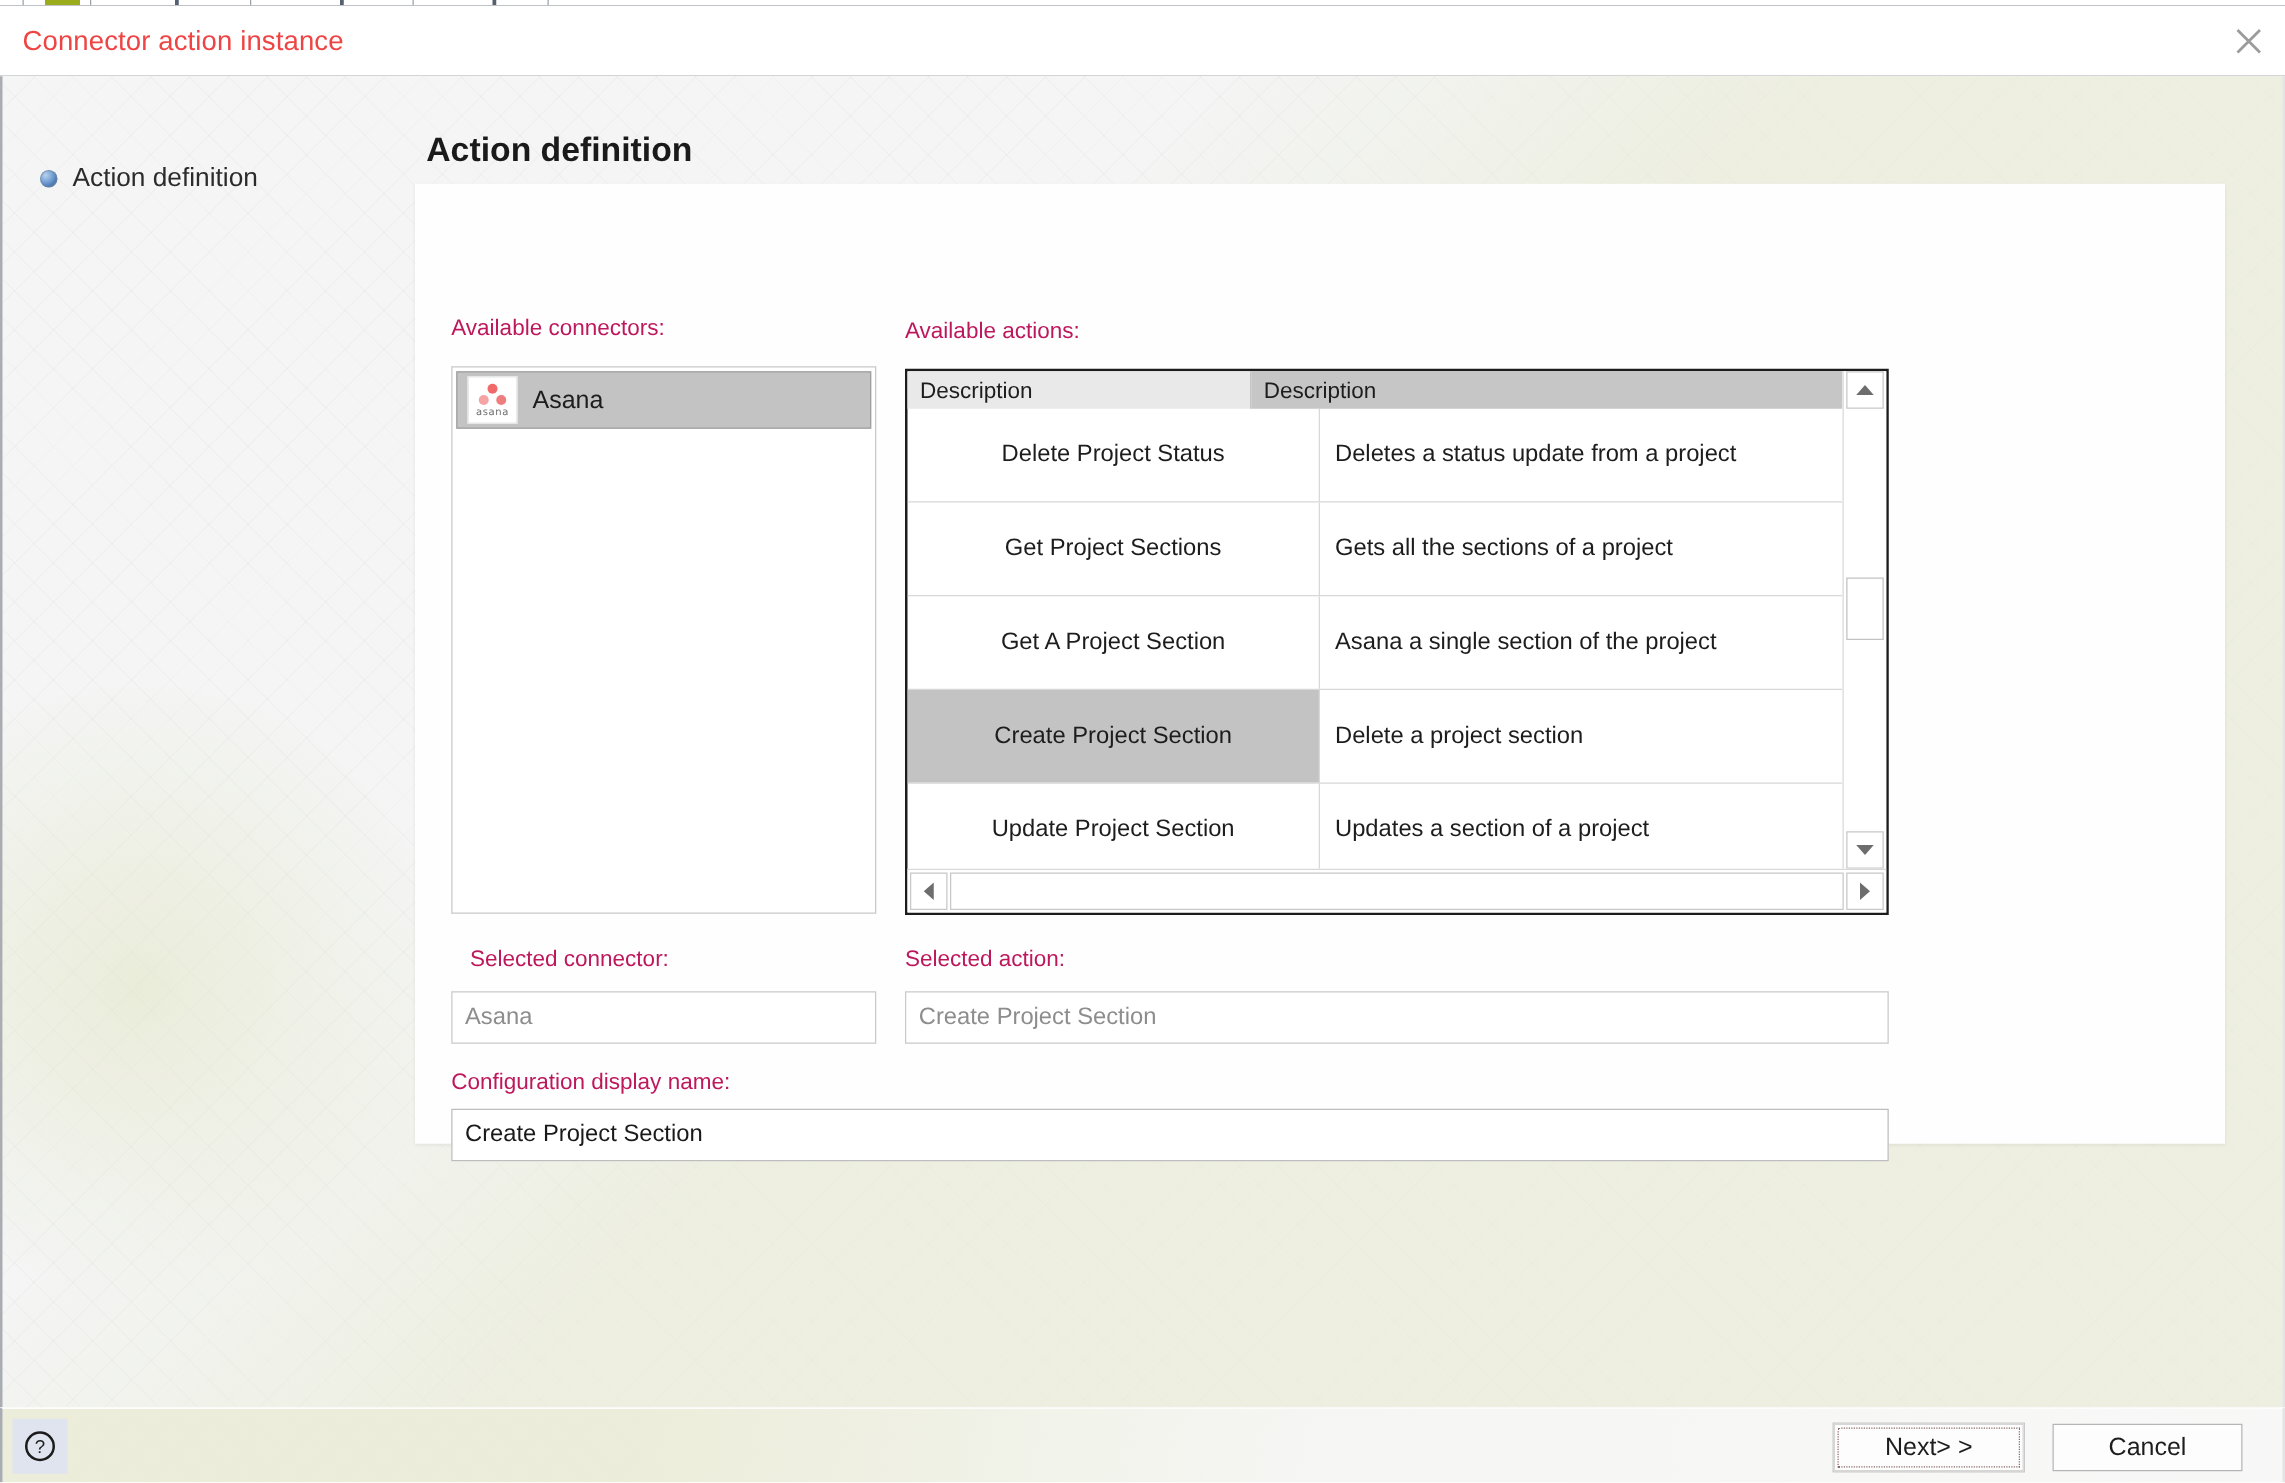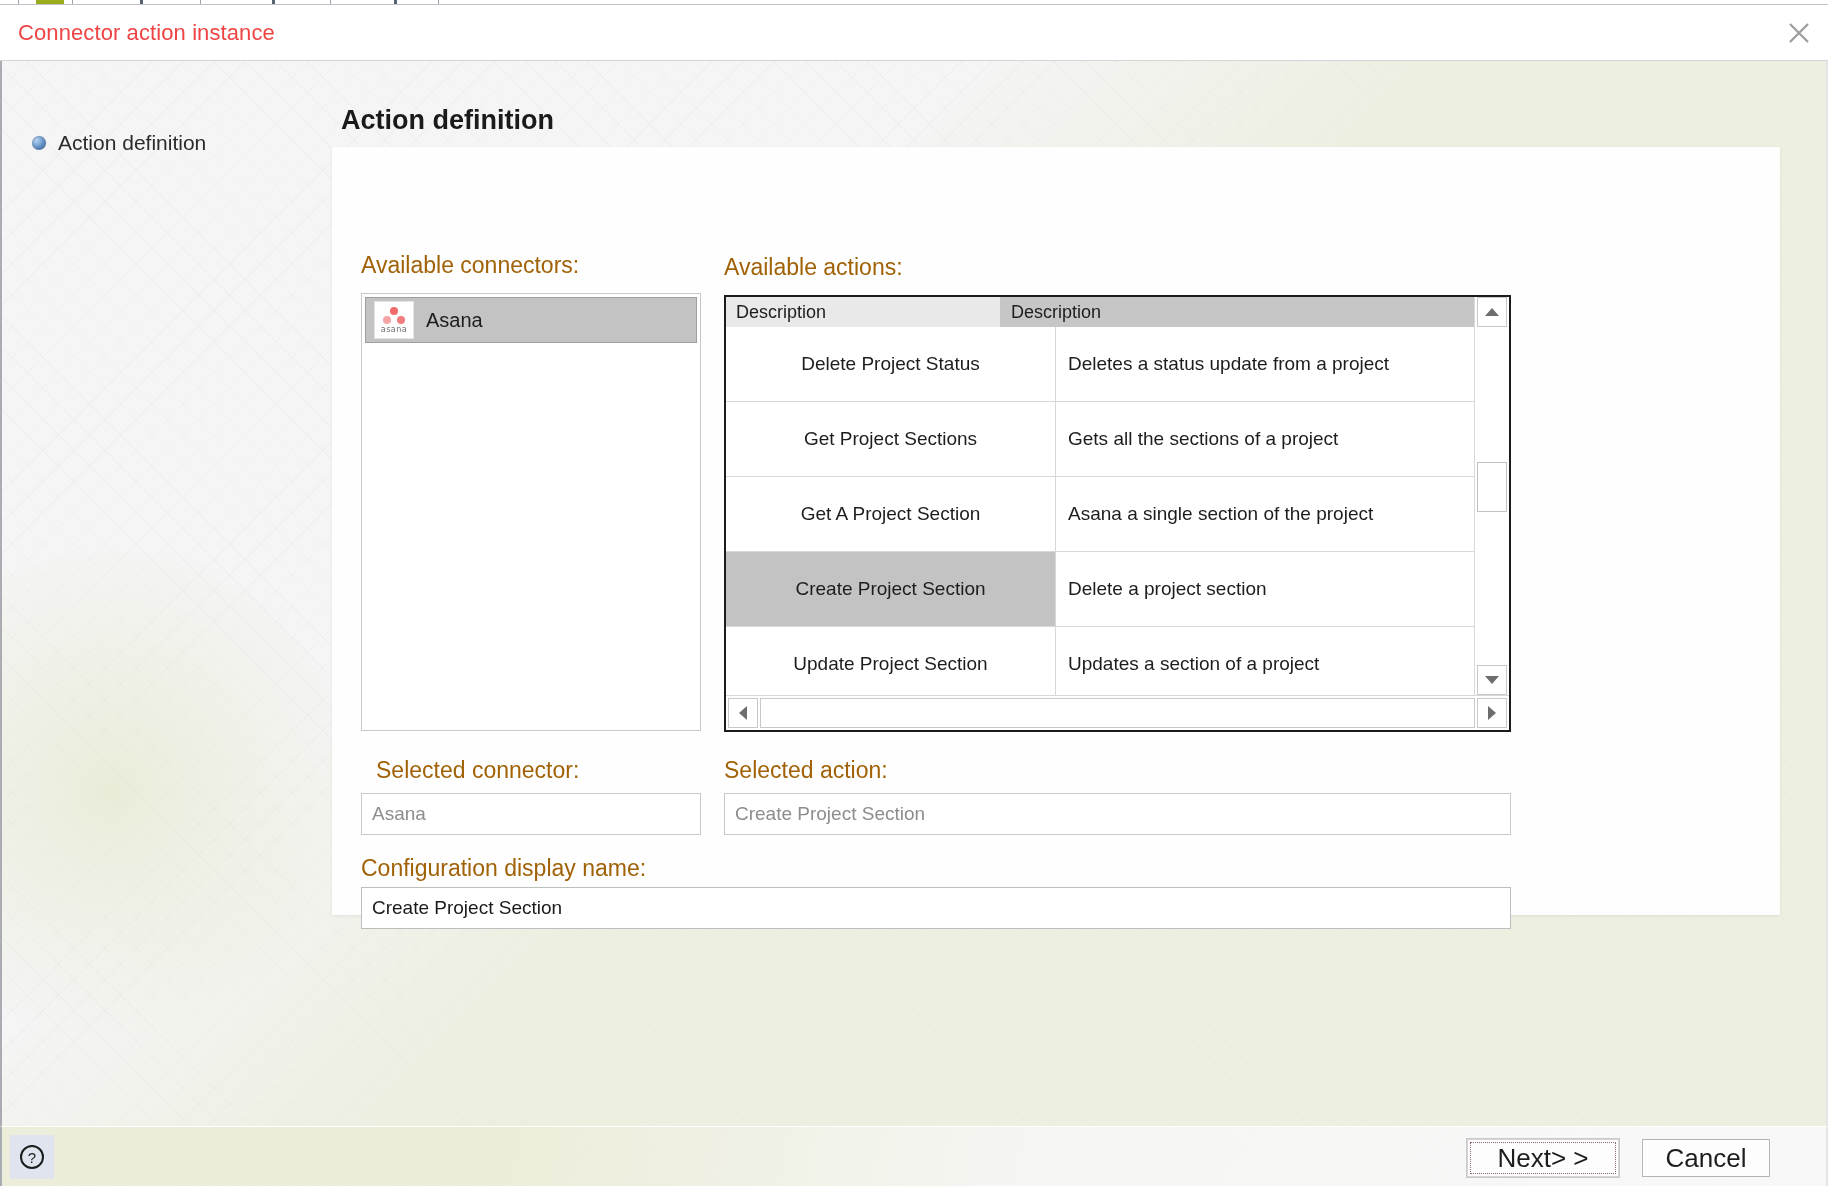--- a/index.html
+++ b/index.html
@@ -142,22 +142,22 @@
   .card {
     position: absolute;
     left: 330px; top: 86px;
     width: 1448px; height: 768px;
     background: #fefefe;
     box-shadow: 0 1px 3px rgba(0,0,0,.07);
   }
 
   .lbl {
     position: absolute;
-    font-size: 23px;
-    color: #a16207;
+    font-size: 18px;
+    color: #be185d;
     white-space: nowrap;
   }
 
   
   .connectors-box {
     position: absolute;
     left: 29px; top: 146px;
     width: 340px; height: 438px;
     background: #ffffff;
     border: 1px solid #c8c8c8;
@@ -387,33 +387,33 @@
   .btn {
     position: absolute;
     top: 12px;
     height: 38px;
     background: #fdfdfd;
     border: 1px solid #b5b5b5;
     box-sizing: border-box;
     display: flex;
     align-items: center;
     justify-content: center;
-    font-size: 26px;
+    font-size: 20px;
     color: #1d1d1d;
     cursor: pointer;
   }
   .btn.next {
     left: 1465px;
     width: 152px;
     border: 1px solid #d6d6d6;
     outline: 1px dotted #8a6a6a;
     outline-offset: -4px;
     box-shadow: 0 0 0 1px #c9c9c9;
   }
-  .btn.cancel { left: 1640px; width: 128px; text-align: center; }
+  .btn.cancel { left: 1640px; width: 152px; text-align: center; }
 </style>
 </head>
 <body>
 
 <div id="app">
 
   <div class="bg-sliver">
     <div class="olive"></div>
     <div class="tick" style="left:18px"></div>
     <div class="tick" style="left:72px"></div>

